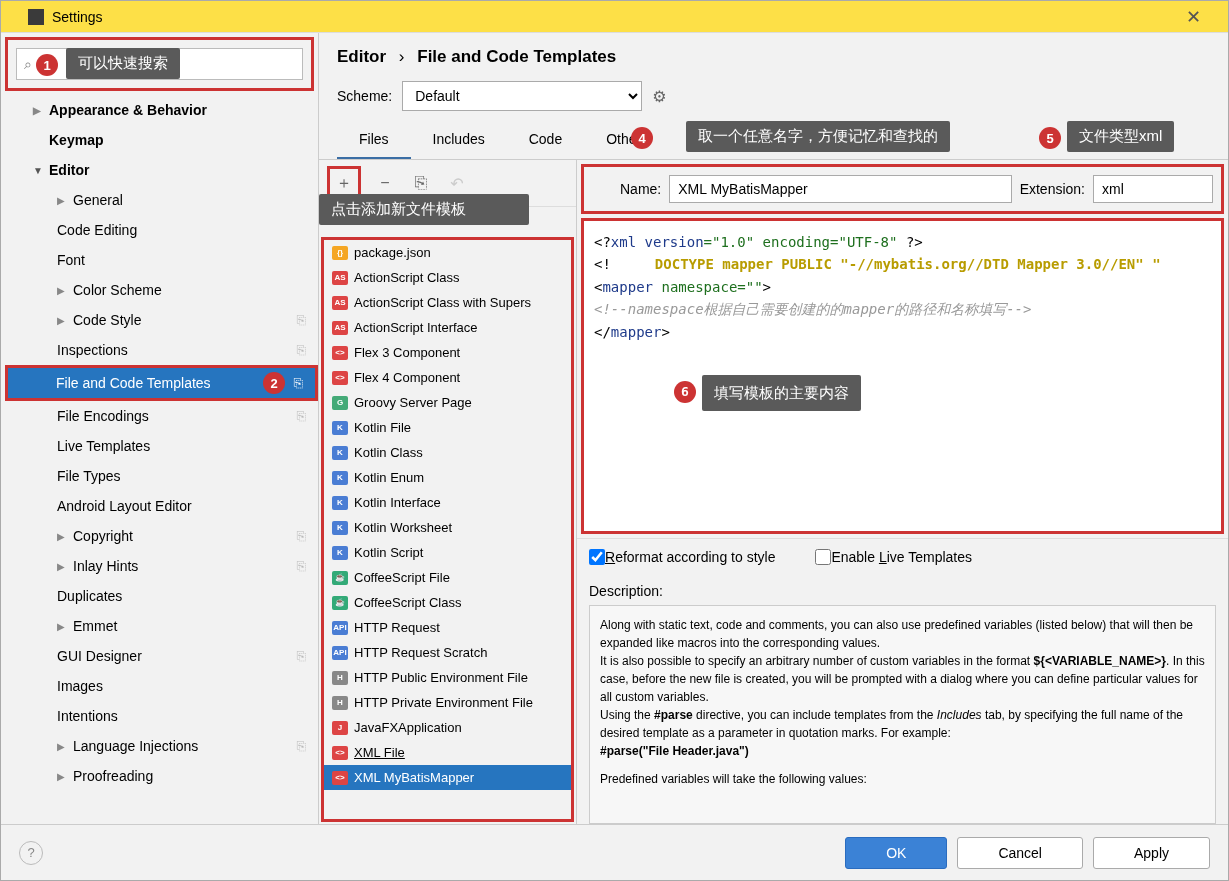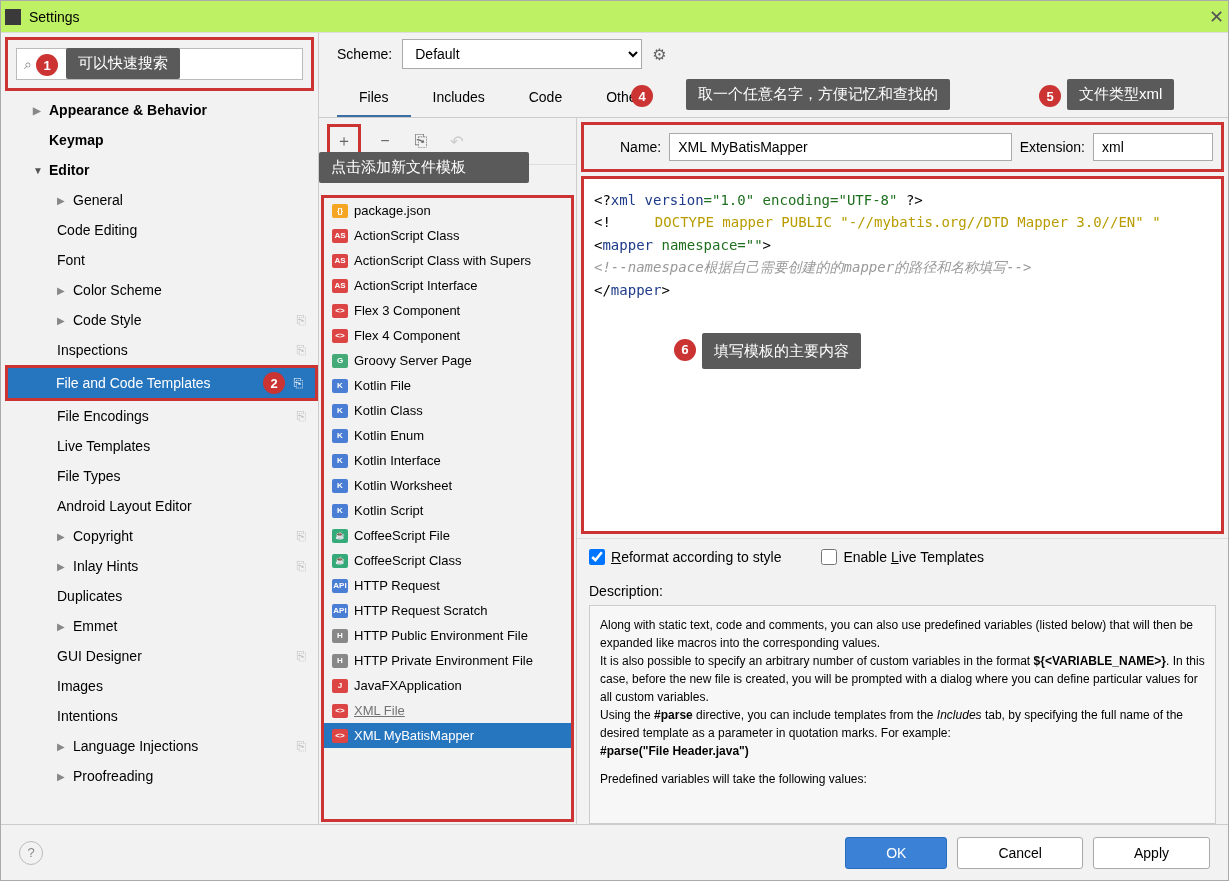--- a/index.html
+++ b/index.html
@@ -1,18 +1,18 @@
 <!DOCTYPE html>
 <html><head>
 <meta charset="utf-8">
 <style>
 * { box-sizing: border-box; margin: 0; padding: 0; }
 body { font-family: -apple-system, "Segoe UI", Arial, sans-serif; font-size: 13px; background: #f2f2f2; color: #000; }
 .window { width: 1229px; height: 881px; background: #f2f2f2; display: flex; flex-direction: column; border: 1px solid #aaa; }
-.titlebar { height: 32px; display: flex; align-items: center; padding: 0 4px; background: #bef264; border-bottom: 1px solid #ddd; }
+.titlebar { height: 32px; display: flex; align-items: center; padding: 0 27px; background: #fde047; border-bottom: 1px solid #ddd; }
 .titlebar-icon { width: 16px; height: 16px; background: #3a3a3a; margin-right: 8px; }
 .titlebar-title { font-size: 14px; flex: 1; }
 .titlebar-close { font-size: 18px; color: #555; cursor: pointer; }
 .body { flex: 1; display: flex; overflow: hidden; }
 .sidebar { width: 318px; background: #f2f2f2; border-right: 1px solid #ccc; display: flex; flex-direction: column; position: relative; }
 .search-wrap { padding: 8px; border: 3px solid #c33; margin: 4px; position: relative; }
 .search-input { width: 100%; height: 32px; padding: 0 8px 0 28px; border: 1px solid #bbb; background: #fff; font-size: 13px; }
 .search-icon { position: absolute; left: 16px; top: 16px; color: #888; font-size: 14px; }
 .tree { flex: 1; overflow-y: auto; padding-left: 8px; }
 .tree-item { display: flex; align-items: center; height: 30px; padding-left: 12px; cursor: pointer; }
@@ -54,37 +54,37 @@
 .ic-xml { background: #d44; }
 .editor-panel { flex: 1; display: flex; flex-direction: column; overflow: hidden; }
 .name-row { display: flex; align-items: center; padding: 8px; gap: 8px; border: 3px solid #c33; margin: 4px; }
 .name-section { display: flex; align-items: center; gap: 8px; }
 .name-label { font-size: 14px; }
 .name-input { height: 28px; border: 1px solid #aaa; padding: 0 8px; font-size: 14px; background: #fff; }
 .code-area { flex: 1; border: 3px solid #c33; margin: 0 4px 4px 4px; padding: 10px; background: #fff; font-family: "Consolas", monospace; font-size: 14px; line-height: 1.6; overflow: auto; position: relative; }
 .sy-tag { color: #1e3a8a; }
 .sy-attr { color: #1e6f1e; }
 .sy-str { color: #1e6f1e; }
-.sy-doctype { color: #b89c00; font-weight: 400; padding-left: 44px; }
+.sy-doctype { color: #b89c00; font-weight: 700; padding-left: 44px; }
 .sy-comment { color: #999; font-style: italic; }
 .checkbox-row { display: flex; align-items: center; padding: 10px 12px; gap: 40px; border-top: 1px solid #ddd; }
-.checkbox-item { display: flex; align-items: center; gap: 6px; font-size: 14px; }
+.checkbox-item { display: flex; align-items: center; font-size: 14px; }
 .checkbox { width: 16px; height: 16px; }
 .desc-section { padding: 8px 12px 0; }
 .desc-label { font-size: 14px; margin-bottom: 6px; }
 .desc-box { height: 219px; overflow-y: auto; border: 1px solid #ccc; background: #f7f7f7; padding: 10px; font-size: 12px; line-height: 1.5; }
 .footer { height: 56px; display: flex; align-items: center; padding: 0 18px; border-top: 1px solid #ccc; background: #f2f2f2; }
 .help-btn { width: 24px; height: 24px; border: 1px solid #bbb; border-radius: 50%; display: flex; align-items: center; justify-content: center; color: #888; cursor: pointer; }
 .footer-spacer { flex: 1; }
 .btn { height: 32px; padding: 0 40px; margin-left: 10px; border: 1px solid #aaa; background: #fff; font-size: 14px; cursor: pointer; border-radius: 3px; }
 .btn.primary { background: #3b82d6; color: #fff; border-color: #2a6cbf; font-weight: 500; }
 .annotation { position: absolute; background: #5a5a5a; color: #fff; padding: 6px 12px; font-size: 15px; border-radius: 2px; display: flex; align-items: center; z-index: 10; }
 .annotation-badge { position: absolute; width: 22px; height: 22px; background: #c33; color: #fff; border-radius: 50%; display: flex; align-items: center; justify-content: center; font-size: 13px; font-weight: bold; z-index: 11; }
 .underline { text-decoration: underline; }
-.link-blue { color: #737373; text-decoration: underline; }
+.link-blue { color: #000000; text-decoration: underline; }
 </style>
 </head>
 <body>
 
 <div class="window">
   <div class="titlebar">
     <div class="titlebar-icon"></div>
     <div class="titlebar-title">Settings</div>
     <div class="titlebar-close">✕</div>
   </div>
@@ -186,20 +186,25 @@
             <span class="tree-copy">⎘</span>
           </div>
         <div class="tree-item l2">
             <span class="tree-arrow">▶</span>
             <span>Proofreading</span>
           </div>
       </div>
     </div>
 
     <div class="main">
+      <div class="breadcrumb">
+        <span>Editor</span>
+        <span class="breadcrumb-sep">›</span>
+        <span>File and Code Templates</span>
+      </div>
       <div class="scheme-row">
         <span class="scheme-label">Scheme:</span>
         <select class="scheme-select"><option>Default</option></select>
         <span class="scheme-gear">⚙</span>
       </div>
       <div class="tabs" style="position:relative;">
         <div class="tab active">Files</div>
         <div class="tab">Includes</div>
         <div class="tab">Code</div>
         <div class="tab">Other</div>

